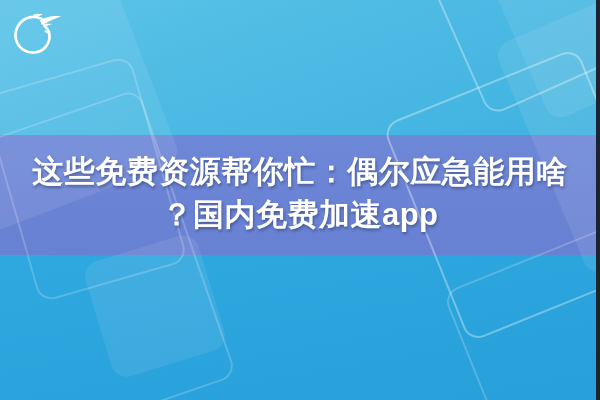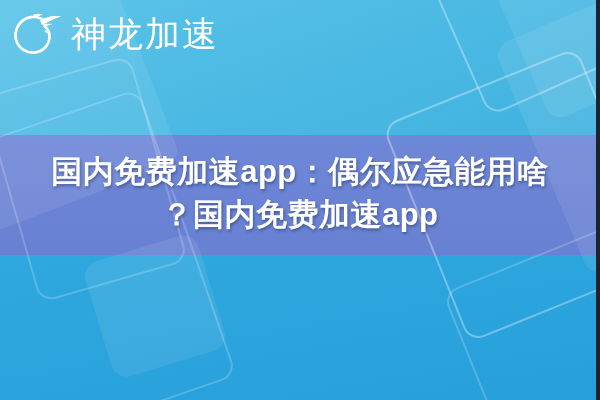--- a/index.html
+++ b/index.html
@@ -162,23 +162,22 @@
       <path d="M72 27 C60 17 44 15 32 21 C16 29 8 47 12 63 C16 80 33 91 50 89 C66 87 78 74 79 59 C79.6 50 76 42 70 37" fill="none" stroke="#ffffff" stroke-width="5.5" stroke-linecap="round"></path>
 
       <path d="M60 25 C68 20 78 17 88 16 C94 15.5 99 16 102 17 C97 19 90 21 84 24 C77 27.5 70 31 64 34" fill="#ffffff"></path>
 
       <path d="M47 13 C53 11 60 11 66 13 C61 15 55 17 50 20 C48 17.5 47 15 47 13 Z" fill="#ffffff"></path>
 
       <path d="M66 32 C72 31 79 31 85 32 C79 34 73 36 67 38 Z" fill="#ffffff" opacity="0.92"></path>
 
       <path d="M70 44 C74 46 77 49 78 53 C75 51 72 49 69 48 Z" fill="#ffffff" opacity="0.85"></path>
     </svg>
-    <div class="brand-name">神龙加速</div>
   </div>
 
   <div class="headline">
-    <span class="ln ln1">国内免费加速app：偶尔应急能用啥</span>
+    <span class="ln ln1">这些免费资源帮你忙：偶尔应急能用啥</span>
     <span class="ln ln2">？国内免费加速app</span>
   </div>
 
   <div class="edge-strip"></div>
 
 </div>
 
 </body></html>

